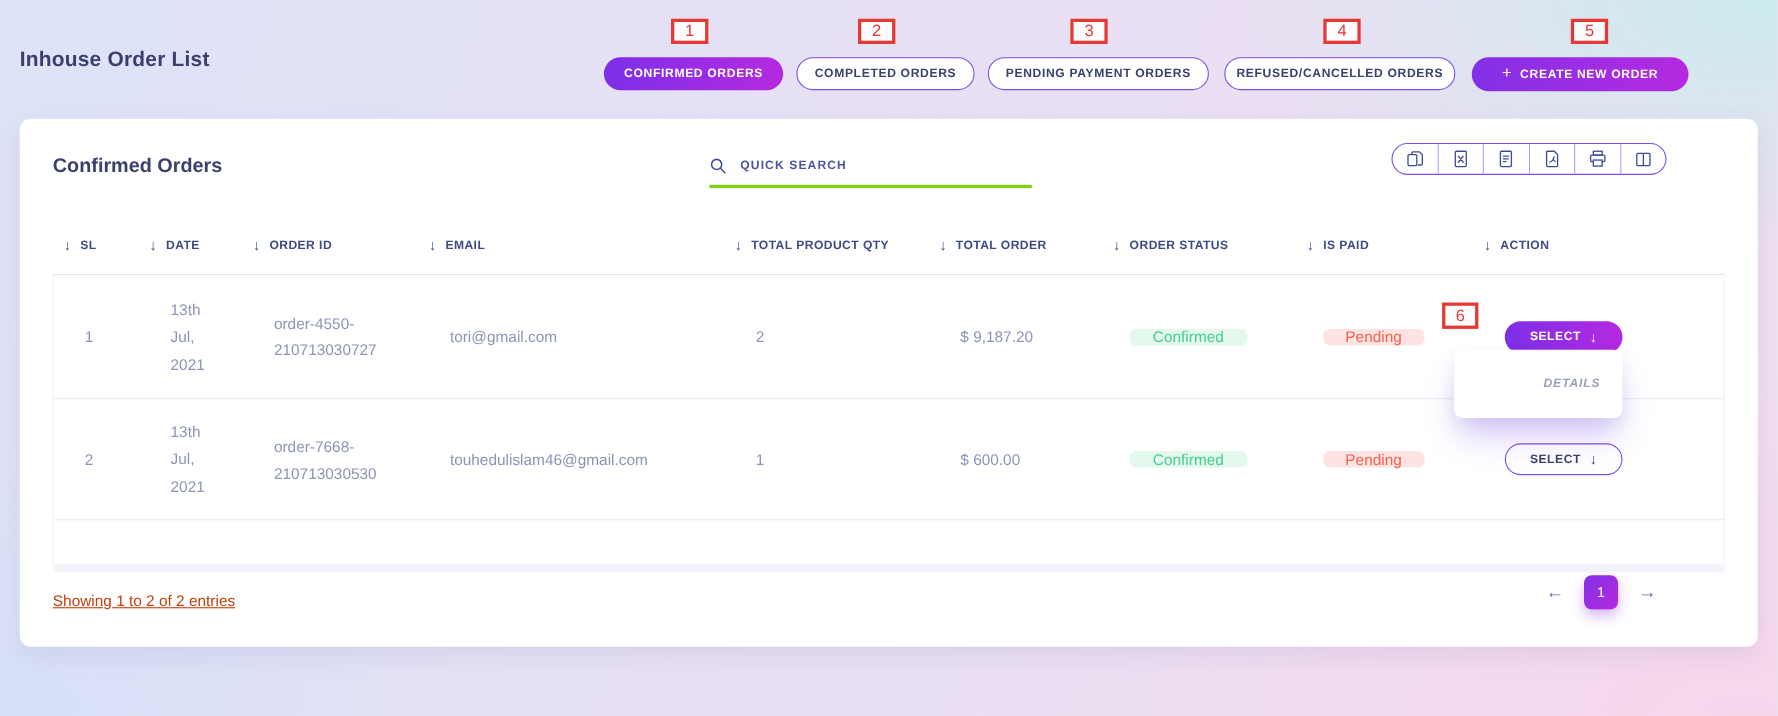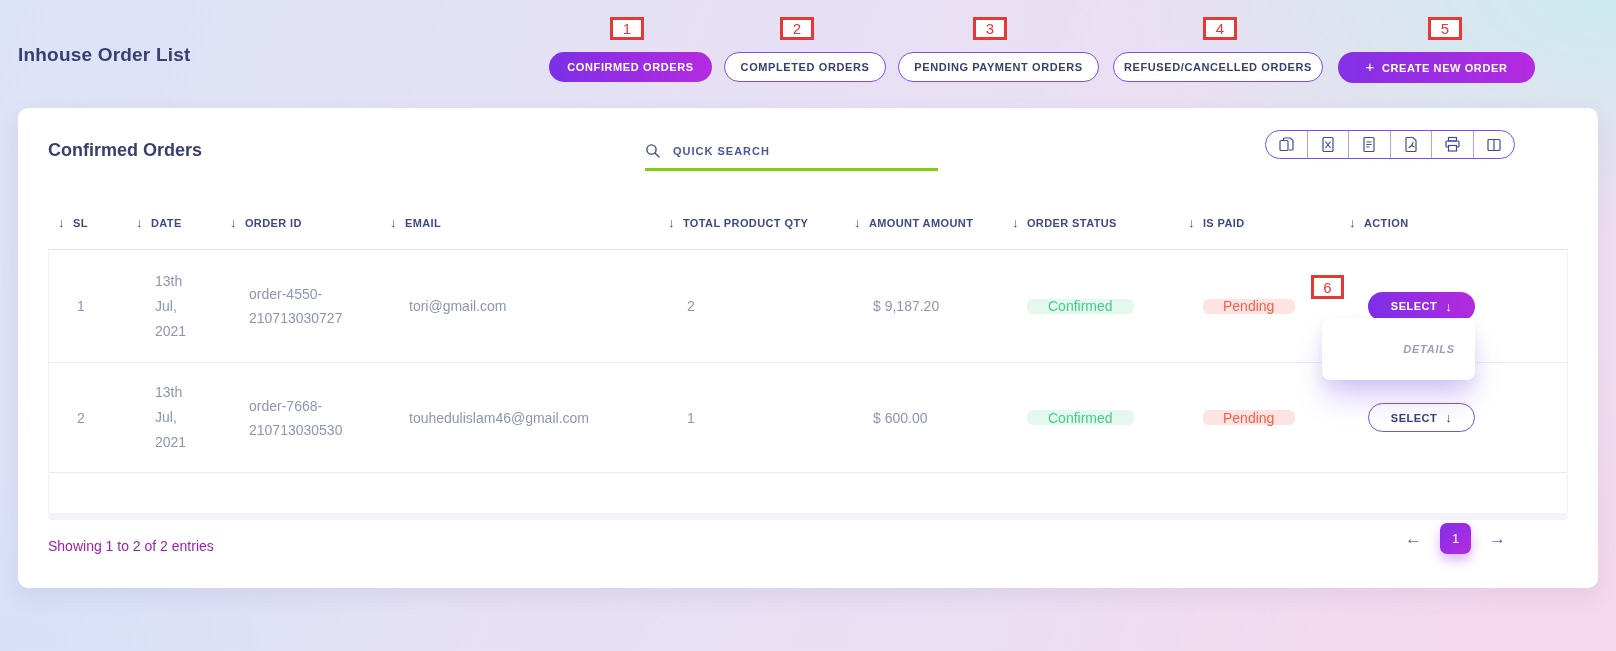--- a/index.html
+++ b/index.html
@@ -133,21 +133,21 @@
     background:#fff;border-radius:8px;z-index:6;
     box-shadow:0 20px 30px -4px rgba(130,90,240,.32), 0 6px 14px rgba(70,70,130,.08);
     display:flex;align-items:center;justify-content:flex-end;font-style:italic;
   }
   .row-menu .menu-item{
     padding-right:20px;font-size:11px;font-weight:bold;letter-spacing:.8px;
     color:#9aa0b8;cursor:pointer;
   }
   
   .summary{
-    position:absolute;left:30px;top:430px;font-size:14px;color:#a21caf;
+    position:absolute;left:30px;top:430px;font-size:14px;color:#c2410c;text-decoration:underline;
   }
   .pagination{
     position:absolute;right:92px;top:415px;display:flex;align-items:center;gap:18px;
   }
   .page-arrow{font-size:17px;color:#5b6ba8;cursor:pointer;}
   .page-num{
     width:31px;height:31px;border-radius:7px;display:flex;align-items:center;justify-content:center;
     background:linear-gradient(135deg,#8330e6,#b52ae0);color:#fff;font-size:13px;cursor:pointer;
     box-shadow:0 6px 12px rgba(140,50,230,.35);
   }
@@ -246,21 +246,21 @@
         <div class="t-cell">
             <span class="sort">↓</span>
             <span>EMAIL</span>
           </div>
         <div class="t-cell">
             <span class="sort">↓</span>
             <span>TOTAL PRODUCT QTY</span>
           </div>
         <div class="t-cell">
             <span class="sort">↓</span>
-            <span>AMOUNT AMOUNT</span>
+            <span>TOTAL ORDER</span>
           </div>
         <div class="t-cell">
             <span class="sort">↓</span>
             <span>ORDER STATUS</span>
           </div>
         <div class="t-cell">
             <span class="sort">↓</span>
             <span>IS PAID</span>
           </div>
         <div class="t-cell">

